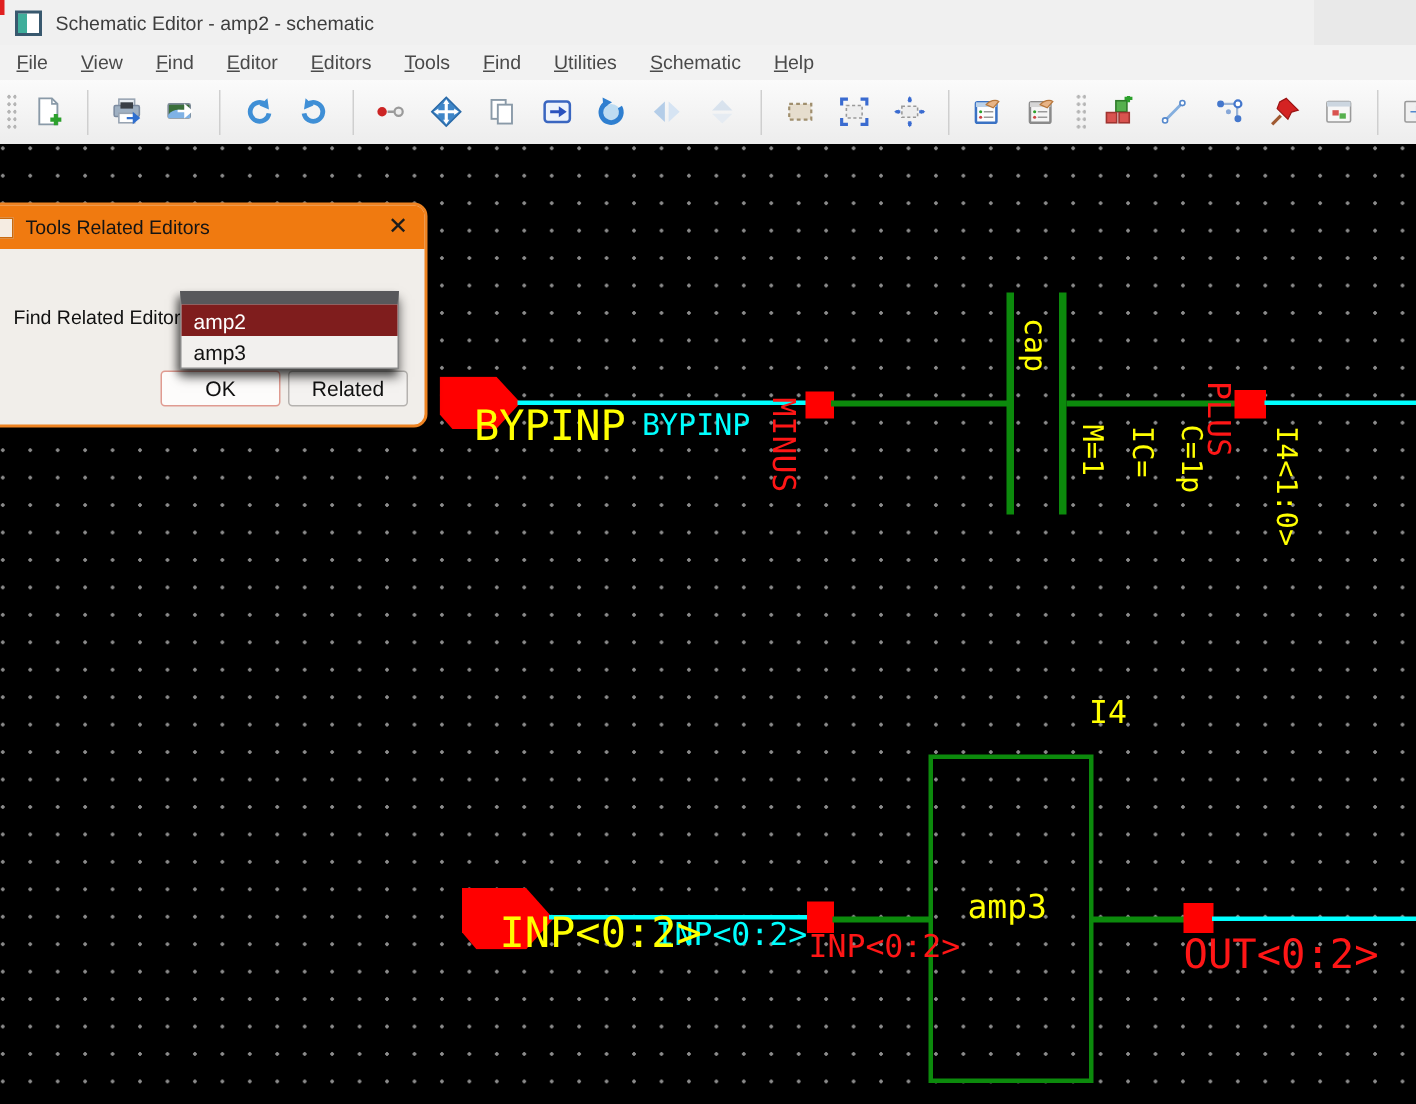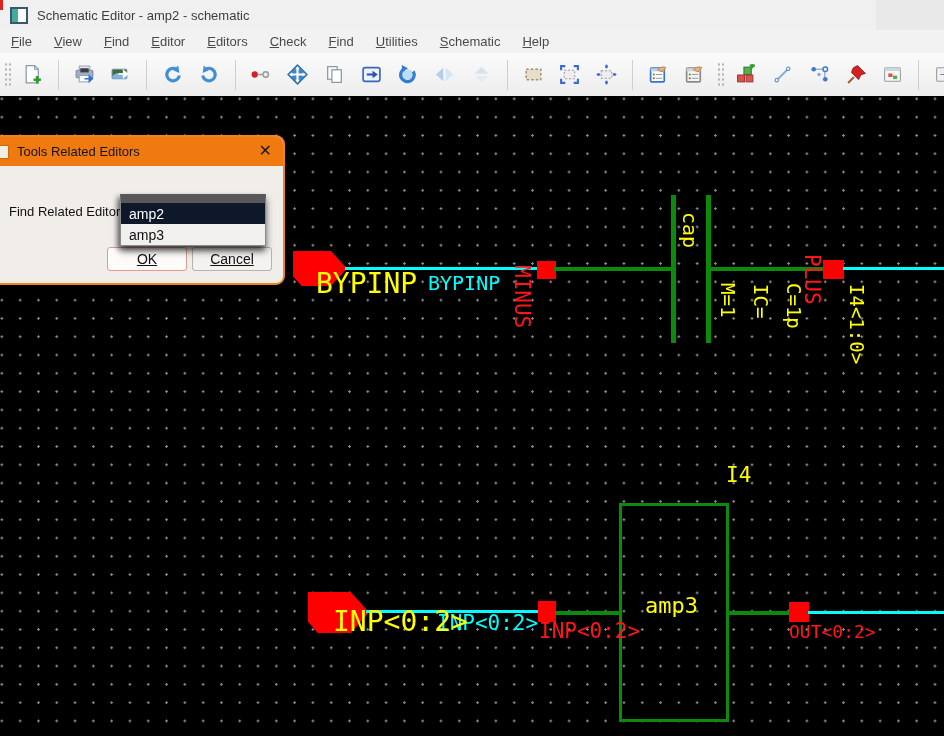--- a/index.html
+++ b/index.html
@@ -51,44 +51,44 @@
   .dlg-titlebar{position:absolute;left:0;top:0;right:0;height:29px;background:#f07a10;
                 border-radius:7px 7px 0 0;display:flex;align-items:center;}
   .dlg-icon{width:8px;height:12px;background:#f5ece2;border:1px solid #c96a10;margin-left:6px;}
   .dlg-title{margin-left:8px;font-size:13px;color:#141414;}
   .dlg-close{position:absolute;right:11px;top:4px;font-size:16px;color:#1b1b1b;cursor:default;}
   .dlg-label{position:absolute;left:16px;top:67px;font-size:13px;color:#111;}
   .popup{position:absolute;left:127px;top:57px;width:146px;z-index:45;border:1px solid #8a8a8a;
          border-top:9px solid #58585b;background:#f2f0ee;box-sizing:border-box;
          box-shadow:0 5px 7px rgba(0,0,0,.6),-3px 3px 5px rgba(0,0,0,.35);}
   .popup-item{height:21px;display:flex;align-items:center;padding-left:8px;font-size:14px;color:#111;}
-  .popup-item.sel{background:#0f172a;color:#ffffff;}
+  .popup-item.sel{background:#7f1d1d;color:#ffffff;}
   .btn{position:absolute;top:110px;width:80px;height:24px;font-size:14px;color:#111;
-       display:flex;align-items:center;justify-content:center;border-radius:3px;box-sizing:border-box;text-decoration:underline;}
+       display:flex;align-items:center;justify-content:center;border-radius:3px;box-sizing:border-box;}
   .btn-ok{left:114px;background:#fdfcfb;border:1px solid #e09b91;}
   .btn-cancel{left:199px;background:#f4f2f0;border:1px solid #b5b2af;}
 </style>
 </head>
 <body>
 
 <div class="app">
   <div class="corner-red"></div>
 
   <div class="titlebar">
     <div class="app-icon"></div>
     <div class="title-text">Schematic Editor - amp2 - schematic</div>
   </div>
 
   <div class="menubar">
     <span class="menu-item">File</span>
     <span class="menu-item">View</span>
     <span class="menu-item">Find</span>
     <span class="menu-item">Editor</span>
     <span class="menu-item">Editors</span>
-    <span class="menu-item">Check</span>
+    <span class="menu-item">Tools</span>
     <span class="menu-item">Find</span>
     <span class="menu-item">Utilities</span>
     <span class="menu-item">Schematic</span>
     <span class="menu-item">Help</span>
   </div>
 
   <div class="toolbar">
     <div class="drag-handle"></div>
 
     <div class="tbtn">
@@ -292,30 +292,30 @@
     <div class="sch amp3box" style="left:619px;top:407px;width:104px;height:213px;"></div>
     <div class="sch wire-g" style="left:727px;top:515px;width:63px;height:4px;"></div>
     <div class="sch sq" style="left:789px;top:506px;width:20px;height:20px;"></div>
     <div class="sch wire-c" style="left:808px;top:515px;width:136px;height:3px;"></div>
 
     <div class="lab yellow" style="left:726px;top:368px;font-size:21px;">I4</div>
     <div class="lab yellow" style="left:645px;top:498px;font-size:22px;">amp3</div>
     <div class="lab cyan" style="left:437px;top:516px;font-size:21px;">INP&lt;0:2&gt;</div>
     <div class="lab yellow" style="left:333px;top:511px;font-size:28px;">INP&lt;0:2&gt;</div>
     <div class="lab redt" style="left:539px;top:524px;font-size:21px;">INP&lt;0:2&gt;</div>
-    <div class="lab redt" style="left:789px;top:527px;font-size:18px;">OUT&lt;0:2&gt;</div>
+    <div class="lab redt" style="left:789px;top:527px;font-size:27px;">OUT&lt;0:2&gt;</div>
   </div>
 
   <div class="dialog">
     <div class="dlg-titlebar">
       <div class="dlg-icon"></div>
       <div class="dlg-title">Tools Related Editors</div>
       <div class="dlg-close">✕</div>
     </div>
     <div class="dlg-label">Find Related Editors:</div>
     <div class="popup">
       <div class="popup-item sel">amp2</div>
       <div class="popup-item">amp3</div>
     </div>
     <div class="btn btn-ok">OK</div>
-    <div class="btn btn-cancel">Cancel</div>
+    <div class="btn btn-cancel">Related</div>
   </div>
 </div>
 
 </body></html>

